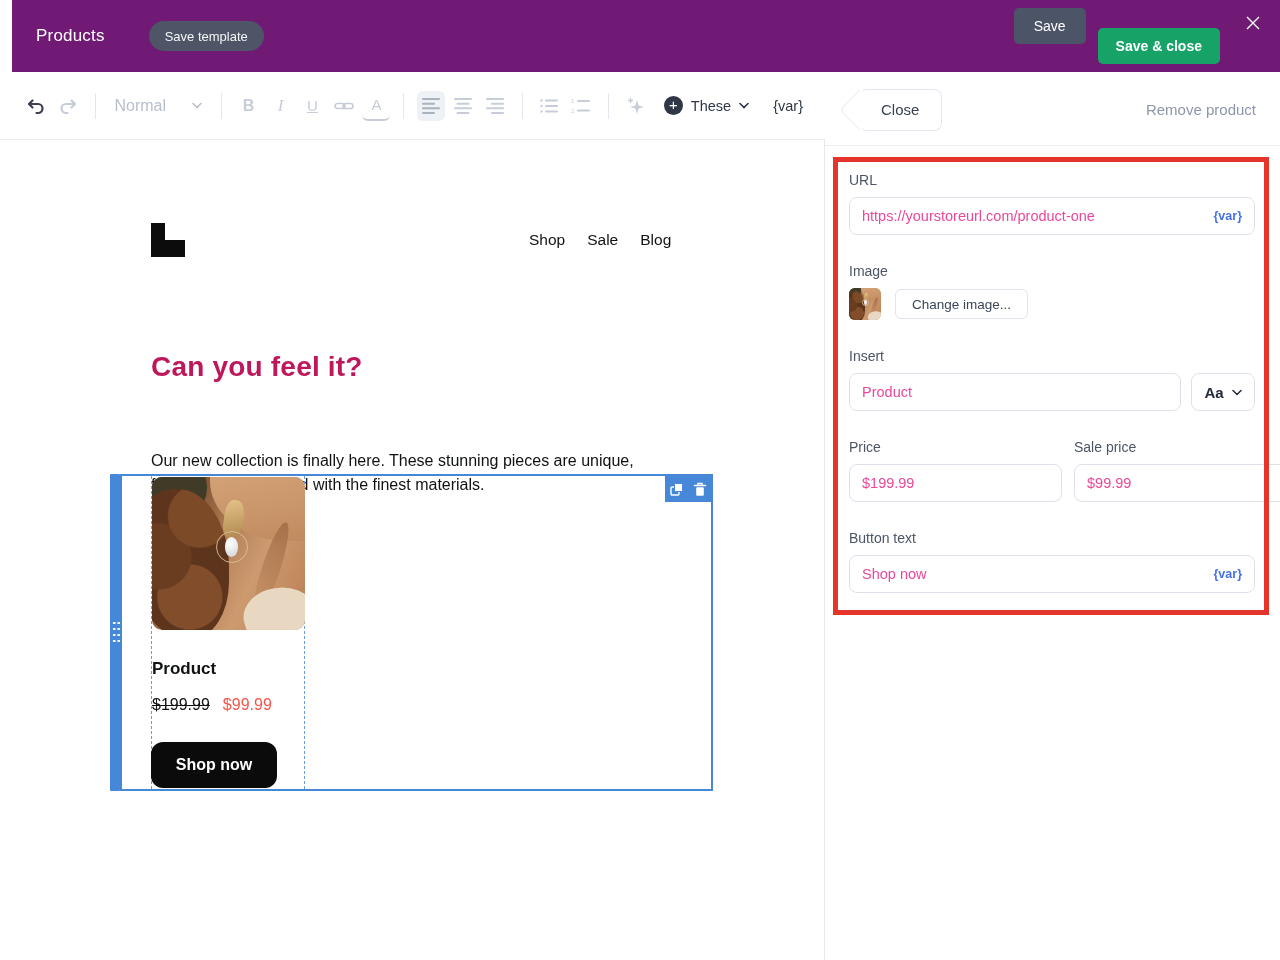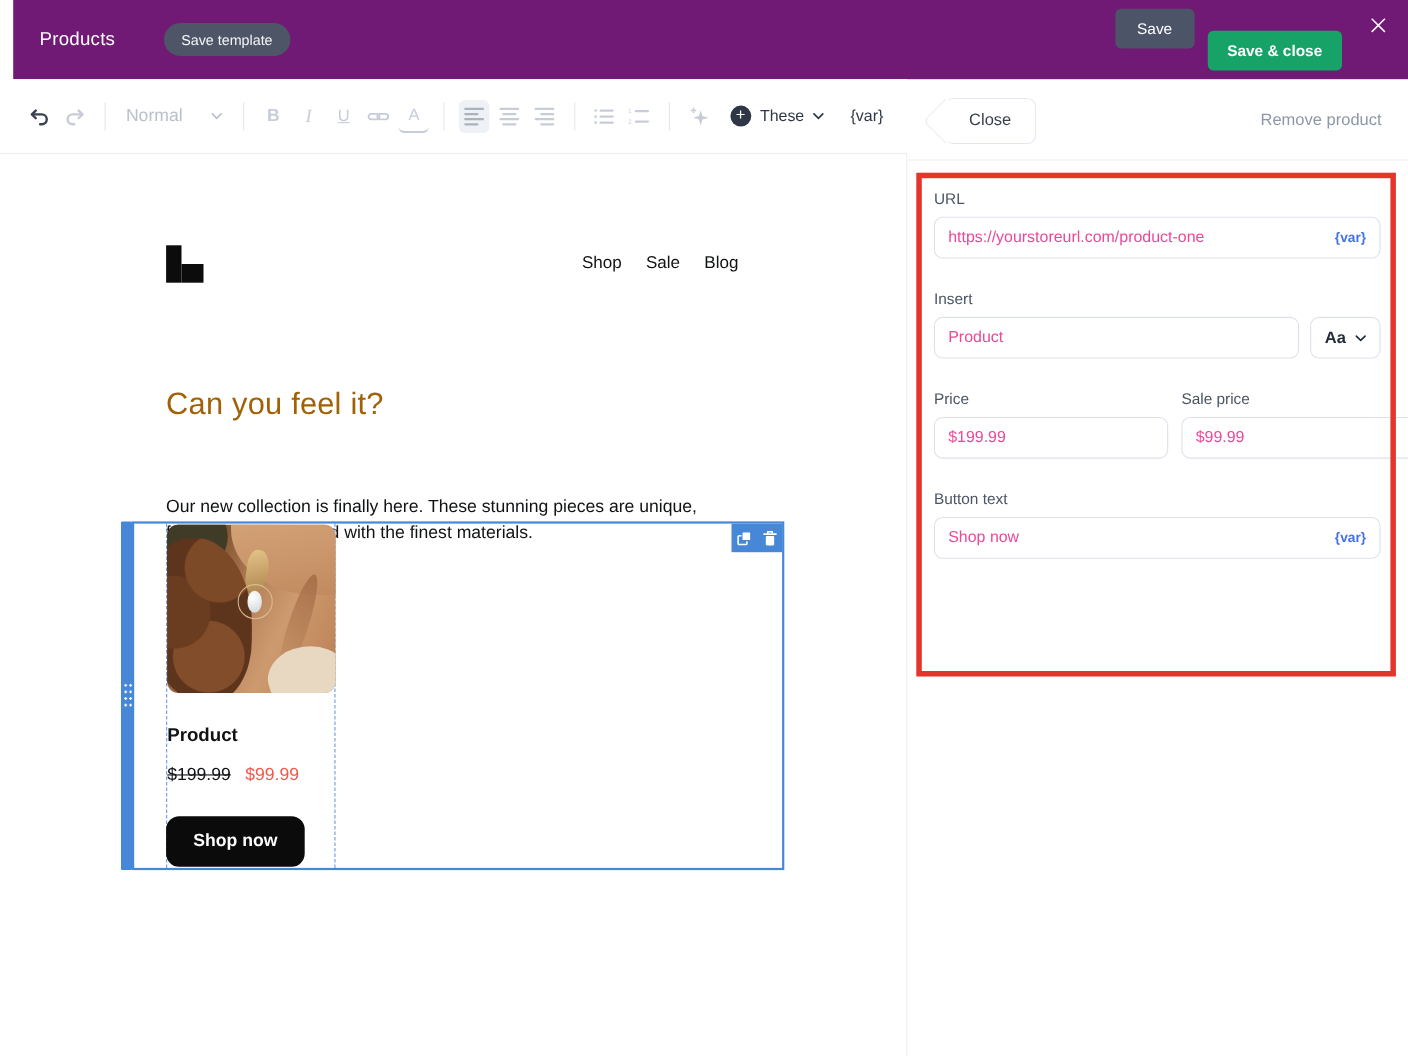--- a/index.html
+++ b/index.html
@@ -31,21 +31,21 @@
   .insert-label { color:#2f3747; font-size:14.5px; }
   .var-tb { color:#2f3747; font-size:14.5px; font-weight:500; margin-left:20px; background:none; border:none; cursor:pointer; }
 
   
   .canvas { position:absolute; left:0; top:140px; width:825px; height:820px; background:#fff; border-right:1px solid #e6e9ee; }
   .logo { position:absolute; left:151px; top:83px; width:34px; height:34px; }
   .logo .v { position:absolute; left:0; top:0; width:14px; height:34px; background:#0c0c0c; }
   .logo .f { position:absolute; left:14px; bottom:0; width:20px; height:17px; background:#0c0c0c; }
   .email-nav { position:absolute; left:529px; top:91px; display:flex; gap:22px; font-size:15.5px; color:#101214; }
   .email-nav span { cursor:pointer; }
-  .email-h1 { position:absolute; left:151px; top:211px; font-size:28px; font-weight:400; color:#a16207; letter-spacing:.2px; }
+  .email-h1 { position:absolute; left:151px; top:211px; font-size:28px; font-weight:700; color:#be185d; letter-spacing:.2px; }
   .email-p { position:absolute; left:151px; top:265px; width:505px; font-size:16px; line-height:24px; color:#101214;margin-top:44px; }
 
   
   .sel-block { position:absolute; left:110px; top:334px; width:603px; height:317px; }
   .sel-bar { position:absolute; left:0; top:0; width:10px; height:100%; background:#4787d7; border-radius:1px; cursor:grab; }
   .sel-dots { position:absolute; left:1.5px; top:146px; width:8px; height:25px;
     background-image:radial-gradient(circle, #fff 1px, transparent 1.3px); background-size:4.5px 6px; background-position:0 0; }
   .sel-inner { position:absolute; left:10px; top:0; right:0; bottom:0; border:2px solid #4787d7; pointer-events:none; }
   .cell-dash { position:absolute; left:41px; top:2px; bottom:2px; width:154px; border-left:1px dashed #6b9ce0; border-right:1px dashed #6b9ce0; pointer-events:none; }
   .sel-actions { position:absolute; top:2px; right:2px; width:46px; height:26px; background:#4787d7; display:flex; align-items:center; justify-content:center; gap:8px; }
@@ -277,20 +277,36 @@
   <div class="panel-body">
 
     <div class="section">
       <div class="field-label">URL</div>
       <div class="input-wrap">
         <input type="text" value="https://yourstoreurl.com/product-one" style="">
         <span class="var-chip">{var}</span>
       </div>
     </div>
 
+    <div class="section">
+      <div class="field-label">Image</div>
+      <div class="img-row">
+        <div class="photo thumb">
+          <div class="ph-corner"></div>
+            <div class="ph-hair"></div>
+            <div class="ph-jaw"></div>
+          <div class="ph-neckline"></div>
+            <div class="ph-shoulder"></div>
+          <div class="ph-gold"></div>
+            <div class="ph-ring"></div>
+            <div class="ph-pearl"></div>
+        </div>
+        <button class="btn-change">Change image...</button>
+      </div>
+    </div>
 
     <div class="section">
       <div class="field-label">Insert</div>
       <div class="title-row">
         <div class="input-wrap">
           <input type="text" value="Product" style="">
         </div>
         <div class="btn-aa">
           <span>Aa</span>
           <svg width="10" height="7" viewBox="0 0 10 7" fill="none" stroke="#222b3a" stroke-width="1.5" stroke-linecap="round">

